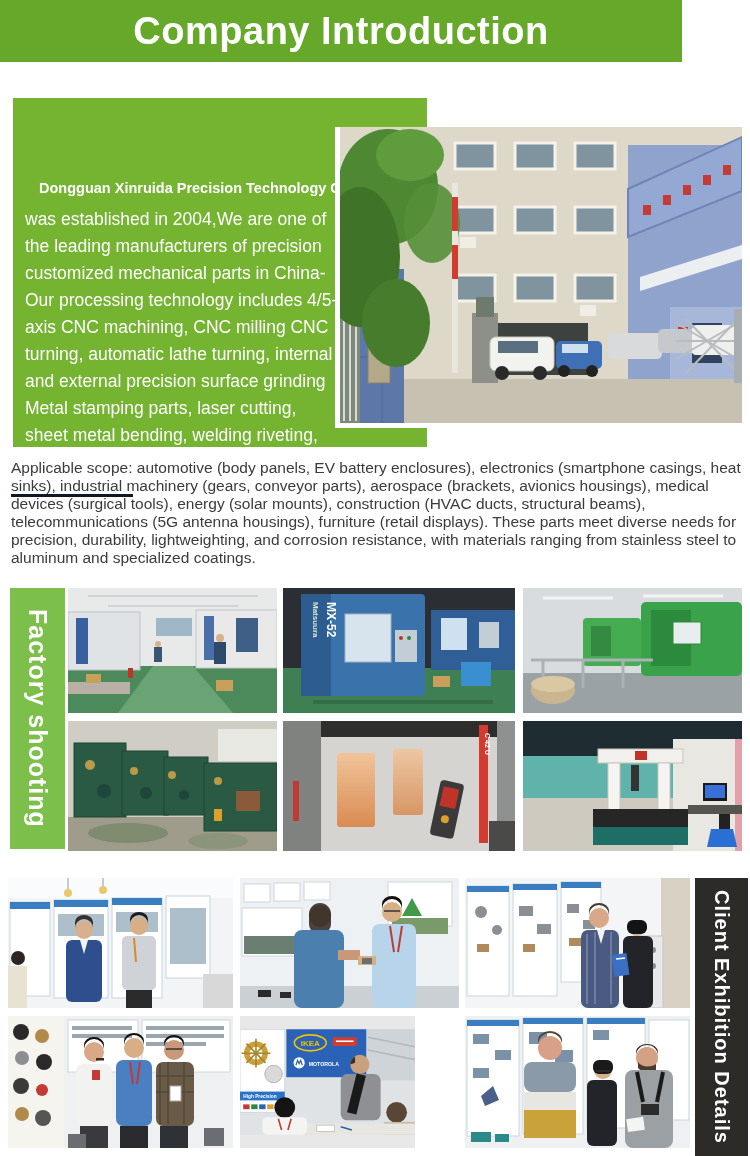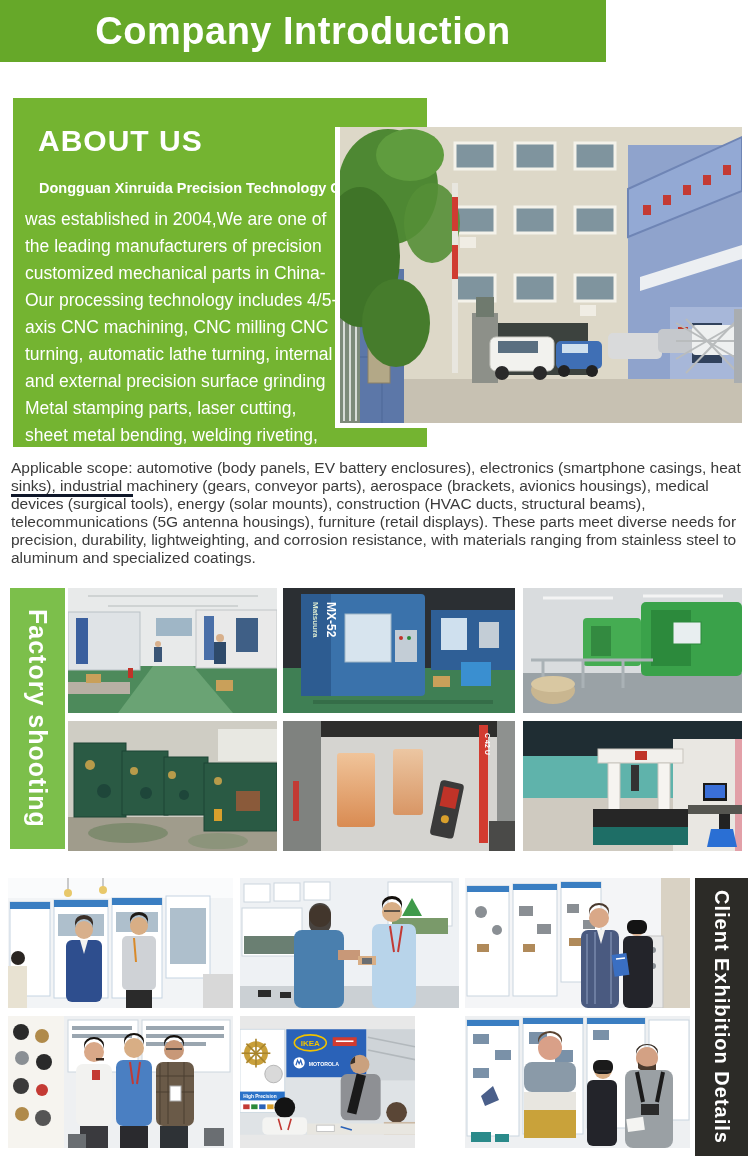--- a/index.html
+++ b/index.html
@@ -1,19 +1,19 @@
 <!DOCTYPE html>
 <html><head>
 <meta charset="utf-8">
 <style>
   html,body{margin:0;padding:0;background:#fff;}
   .page{position:relative;width:750px;height:1156px;background:#ffffff;overflow:hidden;
         font-family:"Liberation Sans",sans-serif;}
   
-  .banner{position:absolute;left:0;top:0;width:606px;height:62px;background:#66a829;
+  .banner{position:absolute;left:0;top:0;width:682px;height:62px;background:#66a829;
           display:flex;align-items:center;justify-content:center;}
   .banner h1{margin:0;color:#fff;font-size:38px;font-weight:bold;letter-spacing:.5px;}
   
   .about-panel{position:absolute;left:13px;top:98px;width:414px;height:349px;background:#74b431;color:#fff;}
   .about-heading{position:absolute;left:25px;top:26px;margin:0;font-size:30px;font-weight:bold;letter-spacing:1px;}
   .about-intro{position:absolute;left:12px;top:82px;margin:0;font-size:14.5px;font-weight:bold;
                white-space:nowrap;padding-left:14px;}
   .about-body{position:absolute;left:12px;top:108px;width:316px;margin:0;font-size:17.5px;
               font-weight:normal;line-height:27px;}
   .about-photo{position:absolute;left:335px;top:127px;width:407px;height:301px;background:#fff;margin:0;}
@@ -34,21 +34,20 @@
 </head>
 <body>
 
 <div class="page">
 
   <header class="banner">
     <h1>Company Introduction</h1>
   </header>
 
   <section class="about-panel">
-    <h2 class="about-heading">ABOUT US</h2>
     <p class="about-intro">Dongguan Xinruida Precision Technology Co., Ltd.</p>
     <p class="about-body">was established in 2004,We are one of the leading manufacturers of precision customized mechanical parts in China-Our processing technology includes 4/5-axis CNC machining, CNC milling CNC turning, automatic lathe turning, internal and external precision surface grinding Metal stamping parts, laser cutting, sheet metal bending, welding riveting, etc.</p>
   </section>
 
   <figure class="about-photo">
     <svg width="402" height="296" viewBox="0 0 402 296">
       <rect width="402" height="296" fill="#ddd8c8"></rect>
       <rect y="252" width="402" height="44" fill="#c7c1b2"></rect>
 
       <g>

